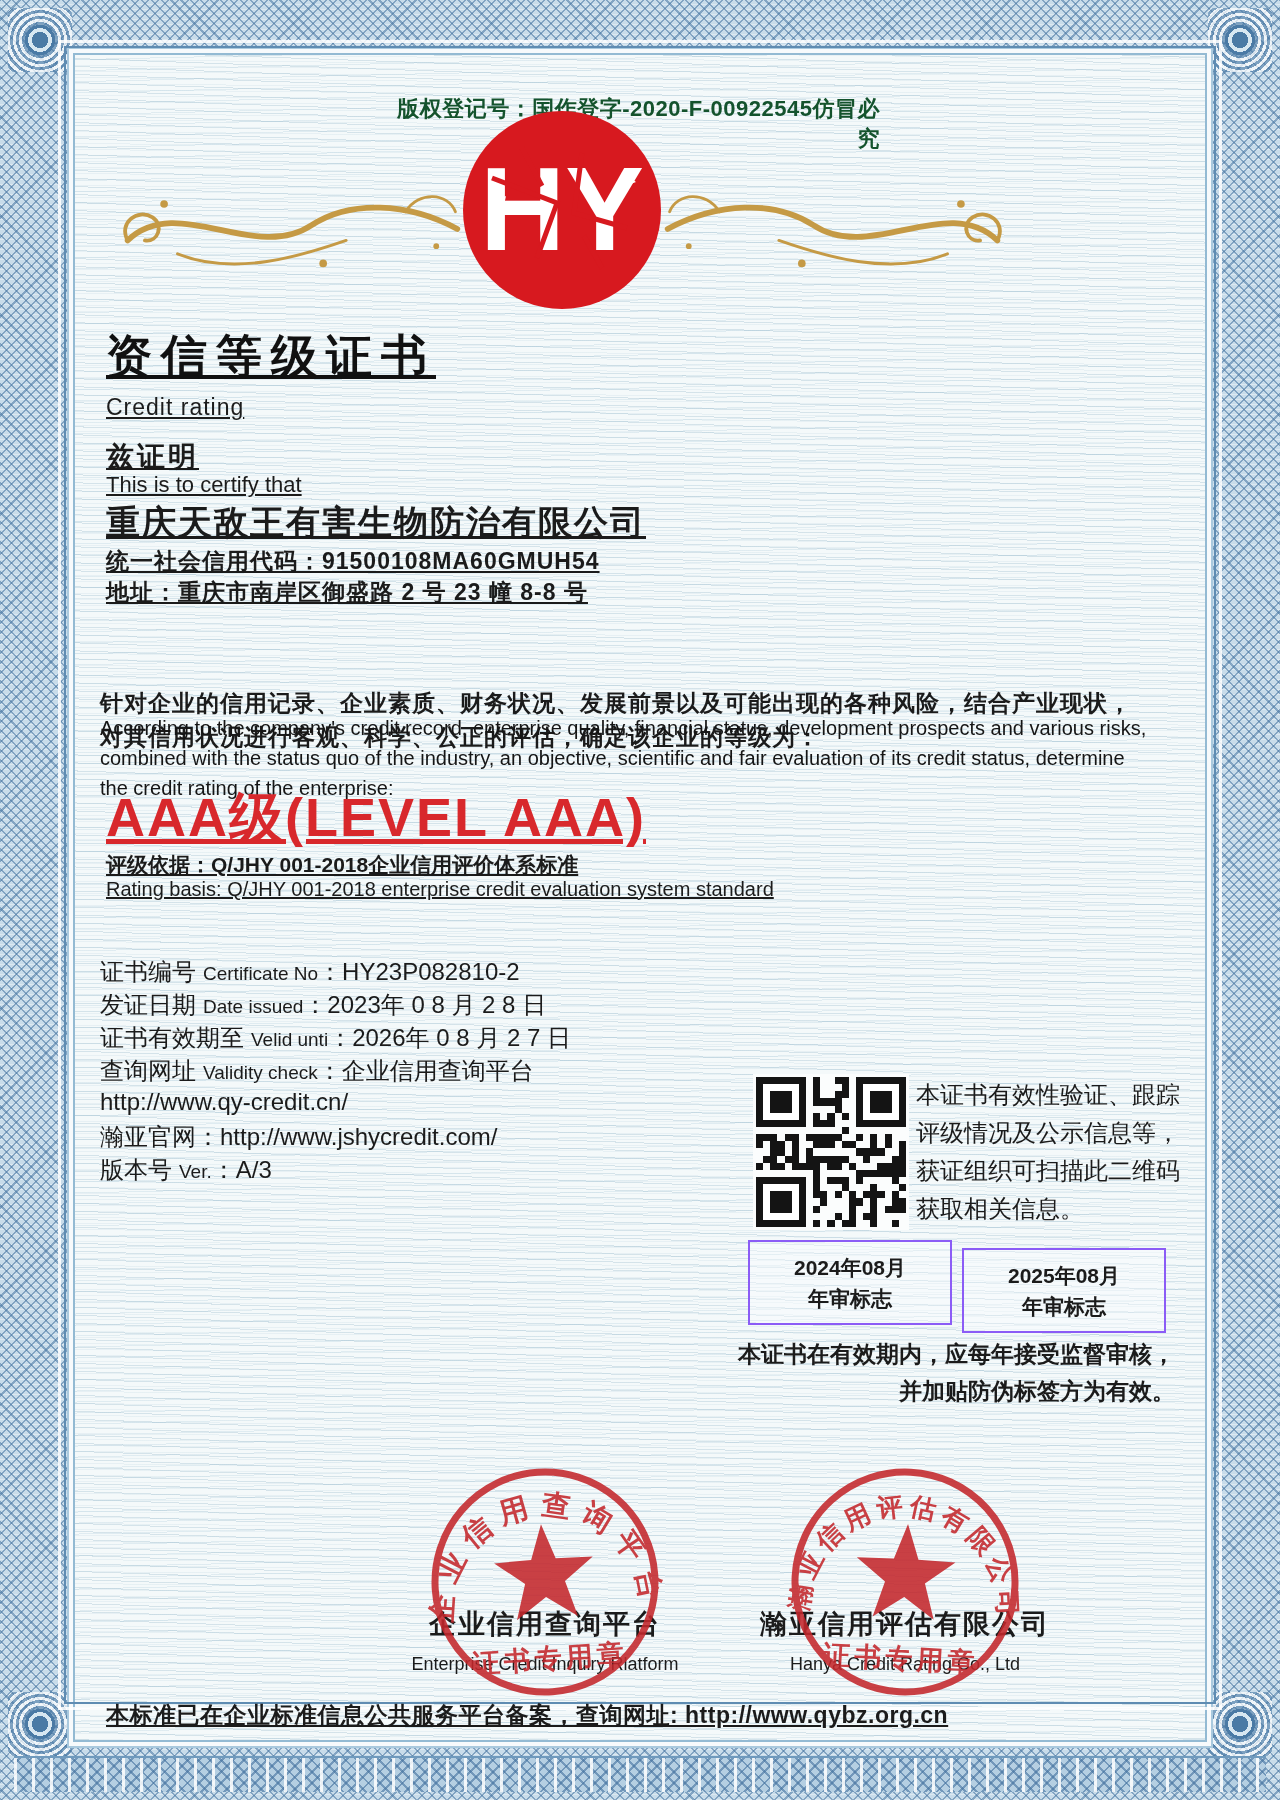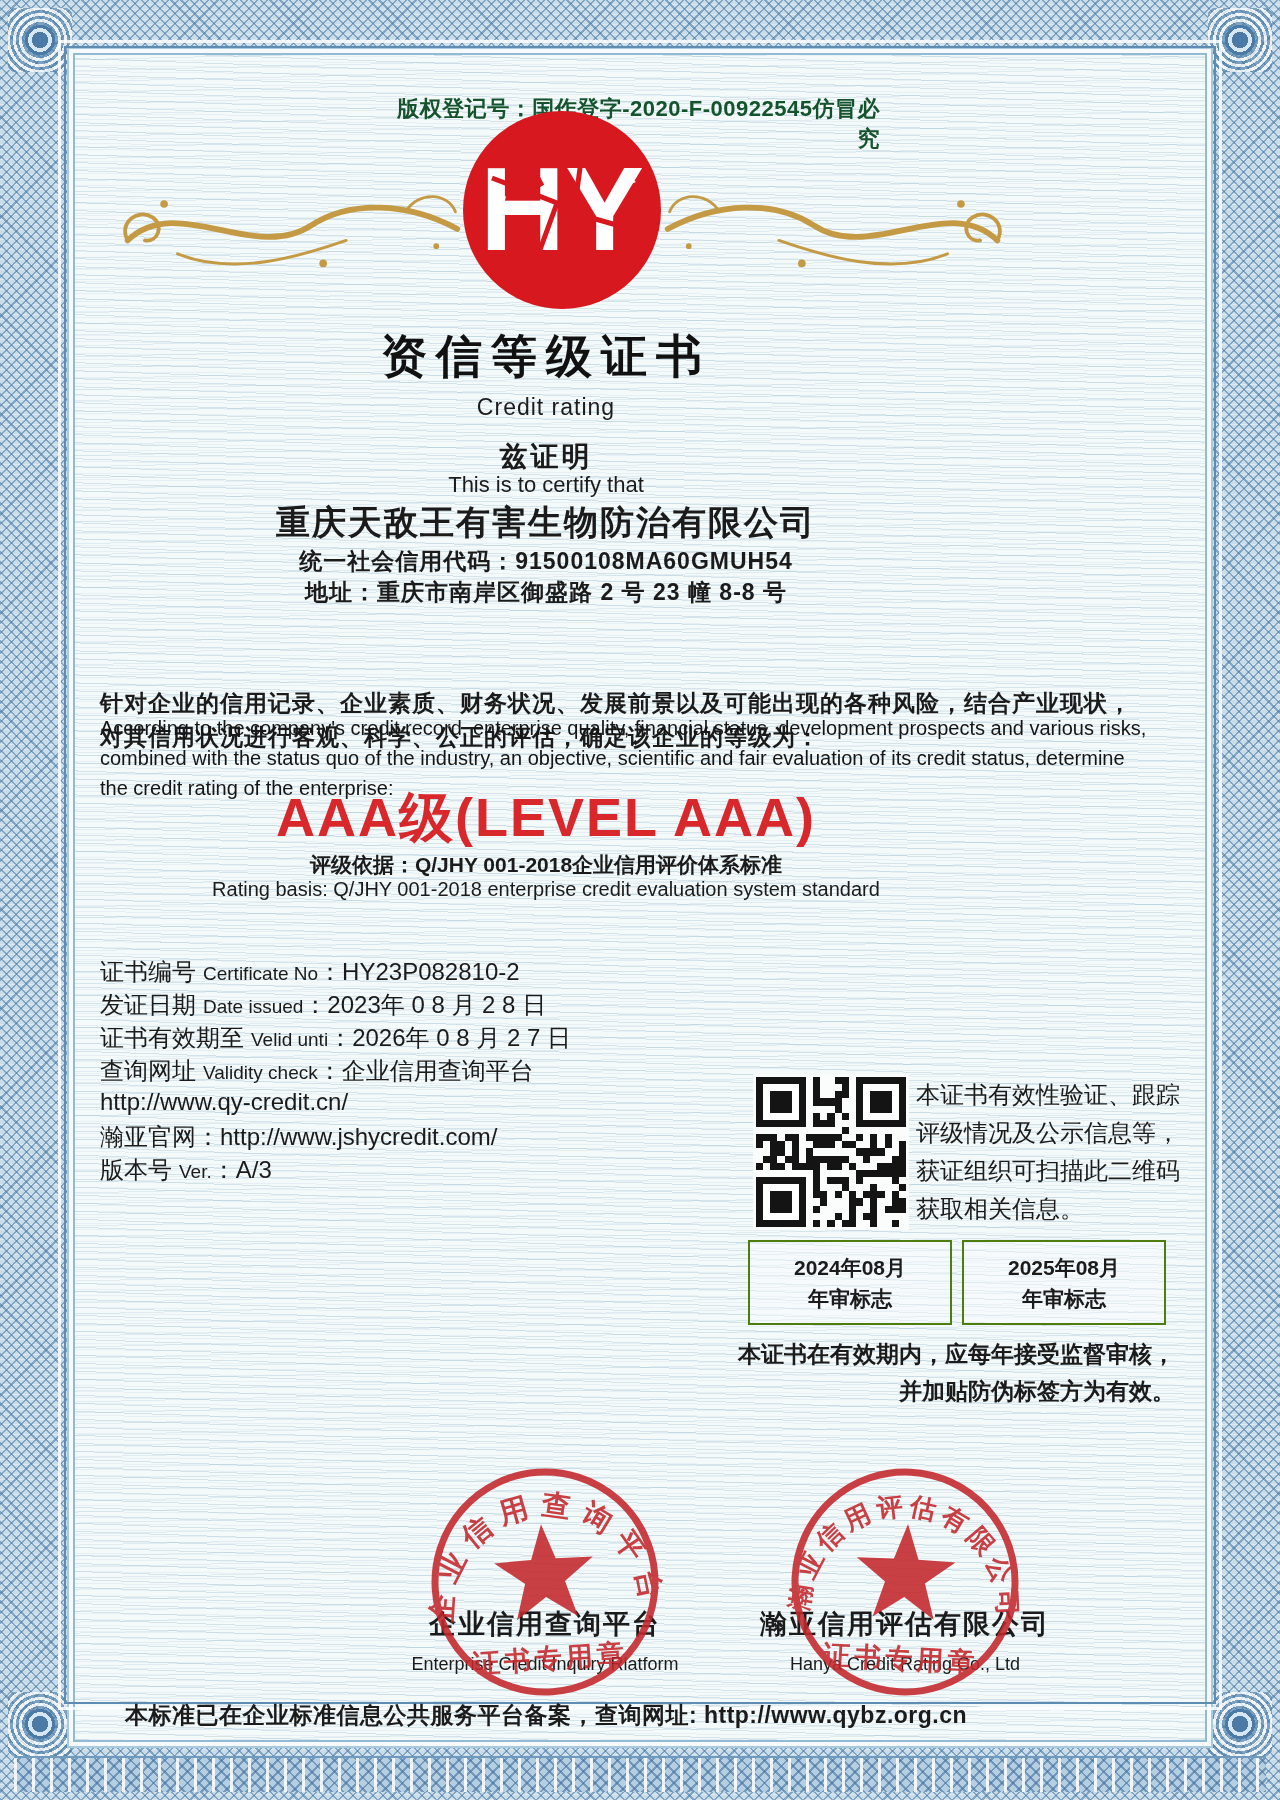--- a/index.html
+++ b/index.html
@@ -33,21 +33,21 @@
   
   .paper { position:absolute; left:75px; top:55px; width:1130px; height:1685px;
     background-color:#f4f9fa;
     background-image:
       repeating-linear-gradient(2deg,  rgba(139,176,196,.30) 0 1px, transparent 1px 8px),
       repeating-linear-gradient(-1.3deg, rgba(150,188,208,.22) 0 1px, transparent 1px 11px),
       repeating-linear-gradient(0.6deg, rgba(170,200,216,.18) 0 1px, transparent 1px 6px);
     box-shadow:0 0 0 2px #93bad3, 0 0 0 6px rgba(255,255,255,.9), 0 0 0 8px #a9c9de; }
 
   .abs { position:absolute; }
-  .center-col { position:absolute; left:84px; width:924px; text-align:center; }
+  .center-col { position:absolute; left:106px; width:924px; text-align:left;text-decoration:underline; }
 
   .copyright { top:94px; left:395px; width:485px; text-align:right; font-size:22px; font-weight:bold; color:#14532d; letter-spacing:.5px; }
 
   .flourish { top:168px; width:345px; height:118px; }
   .flourish.left { left:120px; } .flourish.right { left:660px; transform:scaleX(-1); }
 
   .logo-wrap { left:462px; top:108px; width:200px; height:204px; }
 
   .title-zh { top:326px; font-size:46px; font-weight:bold; letter-spacing:9px; color:#111; }
   .title-en { top:394px; font-size:23px; color:#1c1c1c; letter-spacing:1px; }
@@ -68,23 +68,23 @@
   .details { left:100px; top:956px; width:560px; }
   .d-row { display:flex; align-items:baseline; height:33px; white-space:nowrap; }
   .d-zh { font-size:24px; font-weight:400; }
   .d-en { font-size:19px; font-weight:400; margin-left:7px; }
   .d-val { font-size:24px; font-weight:500; }
 
   .qr-box { left:753px; top:1074px; width:156px; height:156px; background:#fbfdfd; padding:3px; }
   .qr-box svg { width:150px; height:150px; display:block; }
   .qr-note { left:916px; top:1076px; width:275px; font-size:24px; font-weight:500; line-height:38px; }
 
-  .stamp-box { position:absolute; top:1240px; width:204px; height:85px; border:2px solid #4d7c0f;
+  .stamp-box { position:absolute; top:1240px; width:204px; height:85px; border:2px solid #8b5cf6;
     display:flex; flex-direction:column; justify-content:center; align-items:center; font-size:21px; font-weight:600; line-height:31px; background:rgba(250,253,254,.4); }
-  .stamp-box.b1 { left:748px; } .stamp-box.b2 { left:962px; }
+  .stamp-box.b1 { left:748px; } .stamp-box.b2 { left:962px;margin-top:8px; }
   .audit-note { left:640px; top:1336px; width:535px; text-align:right; font-size:23px; font-weight:700; line-height:37px; }
 
   .seal-svg { position:absolute; width:240px; height:240px; opacity:.88; }
   .seal-svg.left { left:425px; top:1462px; transform:rotate(-4deg); }
   .seal-svg.right { left:785px; top:1462px; transform:rotate(3deg); }
   .seal-ring { fill:none; stroke:#c4272c; stroke-width:7px; }
   .seal-star { fill:#c4272c; }
   .seal-arc-text { font-size:29px; font-weight:700; fill:#c4272c; letter-spacing:10px; }
   .seal-arc-text.small { font-size:26px; letter-spacing:5px; }
   .seal-stamp { font-size:27px; font-weight:700; fill:#c4272c; letter-spacing:4px; }

